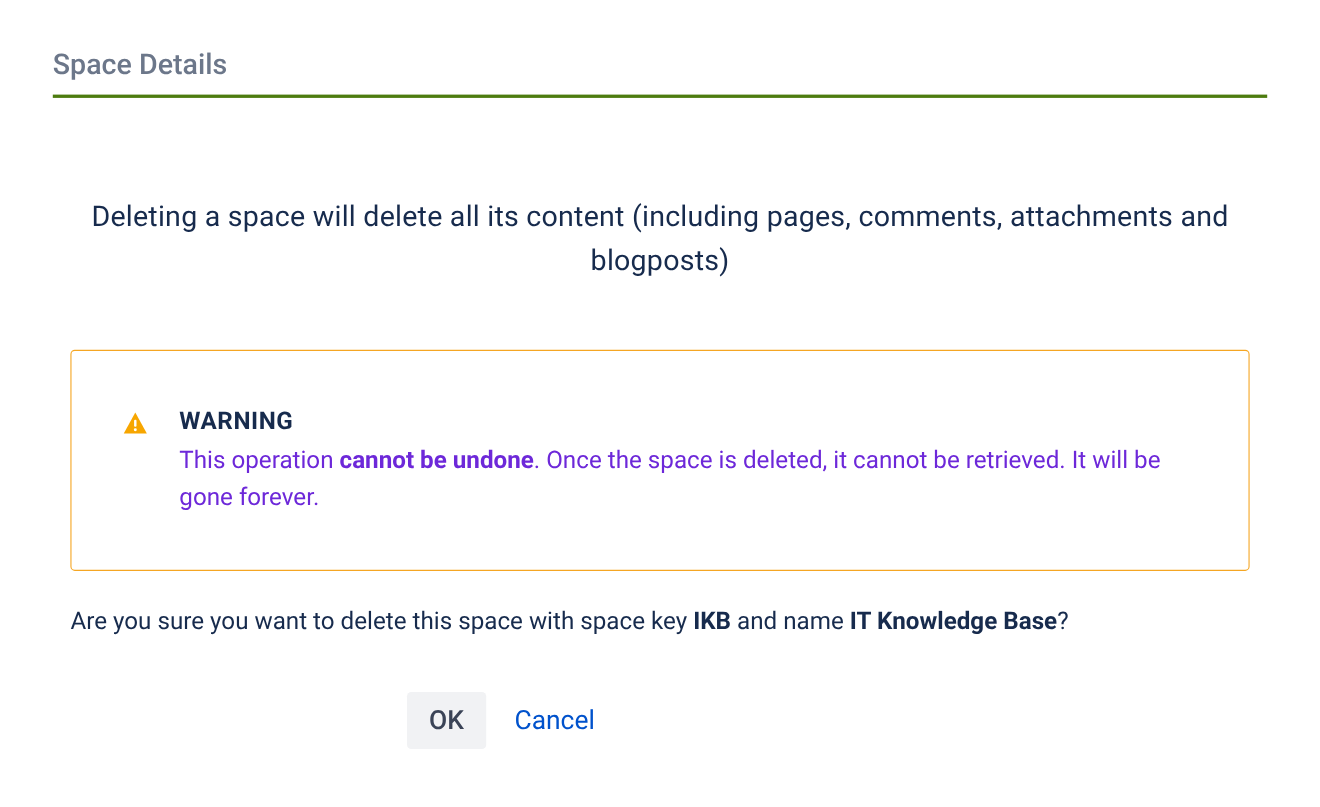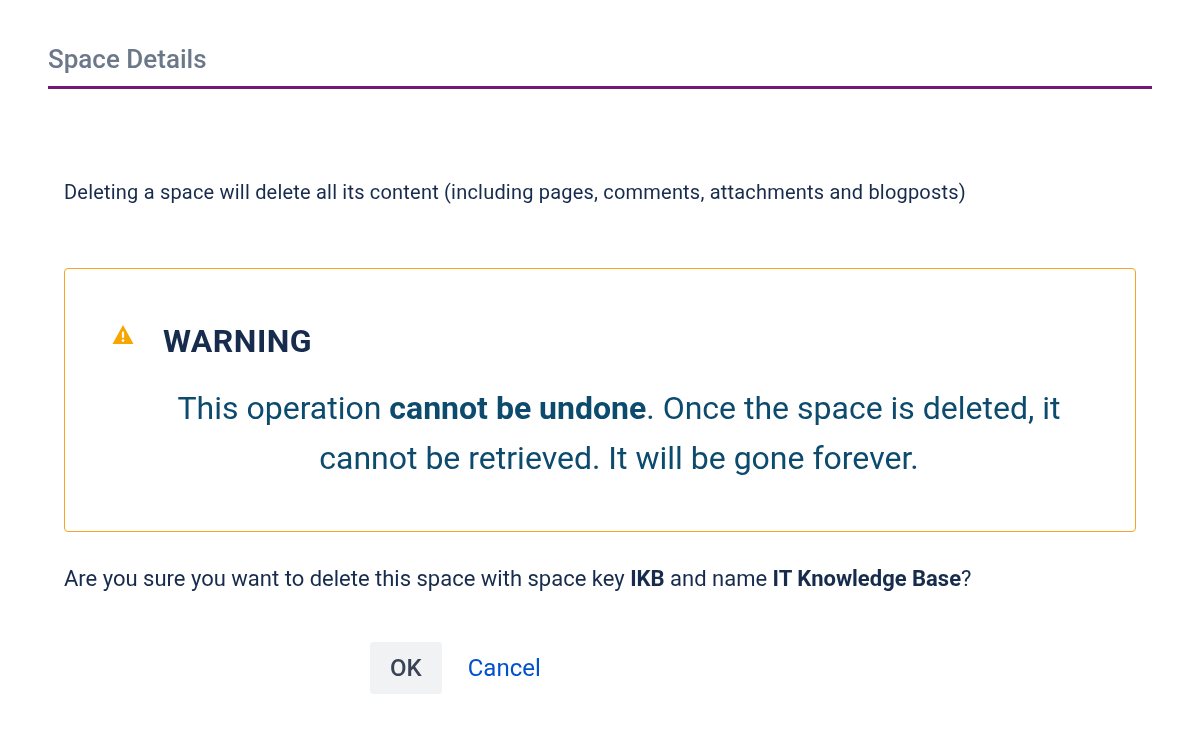--- a/index.html
+++ b/index.html
@@ -12,21 +12,21 @@
       background: #fff;
       color: #172b4d;
       font-size: 24px;
       line-height: 1.5;
     }
     .page {
       padding: 40px 48px;
     }
     .tabs {
       display: flex;
-      border-bottom: 3px solid #701a75;
+      border-bottom: 3px solid #4d7c0f;
       gap: 16px;
       margin-bottom: 88px;
       flex-direction: column;
     }
     .tab {
       padding: 0 0 10px 0;
       font-size: 26px;
       font-weight: 500;
       cursor: pointer;
       color: #6c778a;
@@ -42,53 +42,53 @@
       left: 0;
       right: 0;
       bottom: 0;
       height: 4px;
       background: #0052cc;
     }
     .content {
       padding: 0 16px;
     }
     .intro {
-      font-size: 20px;
+      font-size: 26px;
       color: #172b4d;
       margin-bottom: 60px;
       letter-spacing: 0.2px;
       line-height: 1.55;
+      text-align: center;
     }
     .warning-box {
       border: 1.5px solid #f5a623;
       border-radius: 4px;
       padding: 48px 60px 48px 46px;
       display: flex;
       align-items: flex-start;
       gap: 28px;
       margin-bottom: 30px;
     }
     .warning-icon {
       flex-shrink: 0;
       width: 24px;
       height: 24px;
       margin-top: 4px;
     }
     .warning-heading {
-      font-size: 32px;
+      font-size: 22px;
       font-weight: 700;
       letter-spacing: 0.5px;
       color: #172b4d;
-      margin-bottom: 19px;
+      margin-bottom: 2px;
     }
     .warning-text {
-      font-size: 32px;
-      color: #0c4a6e;
+      font-size: 22px;
+      color: #6d28d9;
       line-height: 1.55;
-      text-align: center;
     }
     .warning-text .bold {
       font-weight: 700;
     }
     .confirm-text {
       font-size: 22px;
       color: #172b4d;
       line-height: 1.55;
       margin-bottom: 46px;
     }

